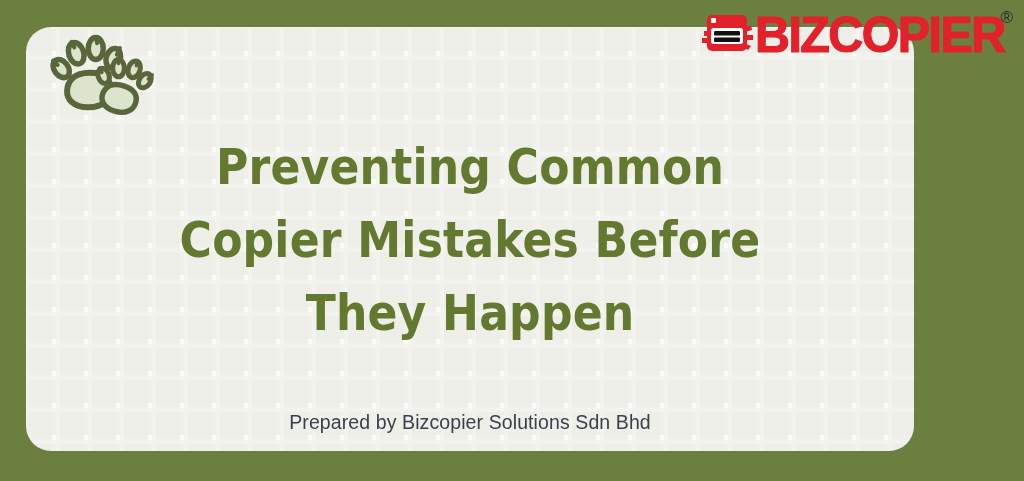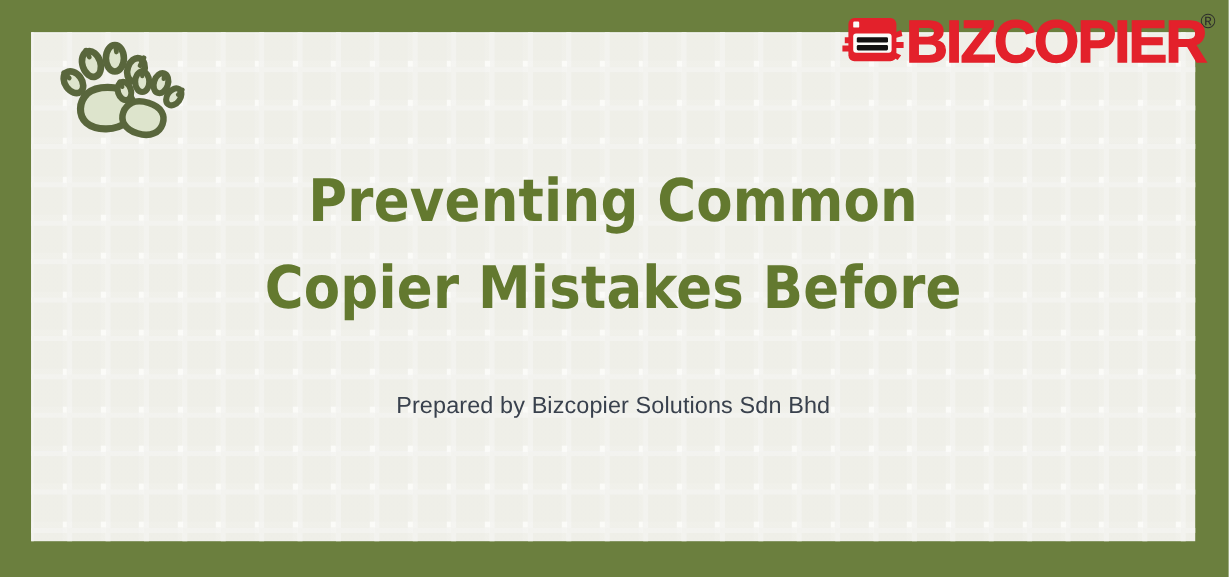--- a/index.html
+++ b/index.html
@@ -18,29 +18,30 @@
     height: 481px;
     overflow: hidden;
     background: #6B7F3E;
   }
 
   
   .canvas {
     position: absolute;
     left: 26px;
     top: 27px;
-    width: 970px;
+    width: 888px;
     height: 424px;
     background-color: #FBFBF8;
     background-image:
       linear-gradient(to right, #FFFFFF 0px, #FFFFFF 4px, transparent 4px),
       linear-gradient(to bottom, #FFFFFF 0px, #FFFFFF 4px, transparent 4px);
     background-size: 32px 32px, 32px 32px;
     background-position: -2px -3px, -2px -3px;
     overflow: hidden;
+    border-radius: 25px;
   }
   
   .canvas::before {
     content: "";
     position: absolute;
     inset: 0;
     background-image:
       repeating-linear-gradient(to right, rgba(232,232,226,0.85) 0px, rgba(232,232,226,0.85) 28px, rgba(255,255,255,0) 28px, rgba(255,255,255,0) 32px),
       repeating-linear-gradient(to bottom, rgba(232,232,226,0.85) 0px, rgba(232,232,226,0.85) 27px, rgba(255,255,255,0) 27px, rgba(255,255,255,0) 32px);
     background-position: -2px -3px;
@@ -116,21 +117,21 @@
     font-weight: bold;
     font-size: 49px;
     line-height: 73px;
     color: #63792F;
     letter-spacing: 0.2px;
     font-stretch: condensed;
   }
   .title .line { display: block; }
 
   .subtitle {
-    margin: 4px;
+    margin: 15px;
     padding-top: 45px;
     font-family: "Liberation Sans", sans-serif;
     font-size: 19.5px;
     line-height: 1.3;
     color: #39414D;
     letter-spacing: 0.1px;
     text-align: center;
   }
 </style>
 </head>
@@ -163,20 +164,21 @@
           <ellipse cx="61" cy="24" rx="7" ry="10" transform="rotate(26 61 24)" fill="#DDE4CC" stroke="#59663C" stroke-width="6.5"></ellipse>
           <path d="M1 18 L5 23 M22 2 L24 8 M47 1 L47 7 M69 15 L65 21" stroke="#59663C" stroke-width="4.5" stroke-linecap="round" fill="none"></path>
         </g>
       </svg>
     </div>
 
     <div class="content">
       <h1 class="title">
         <span class="line">Preventing Common</span>
         <span class="line">Copier Mistakes Before</span>
+        <span class="line">They Happen</span>
       </h1>
       <p class="subtitle">Prepared by Bizcopier Solutions Sdn Bhd</p>
     </div>
 
   </div>
 
   <div class="logo">
     <svg class="logo-mark" viewBox="0 0 54 44" aria-hidden="true">
 
       <path d="M4 20 L10 20 L10 25 L4 25 Z" fill="#E3212B"></path>

